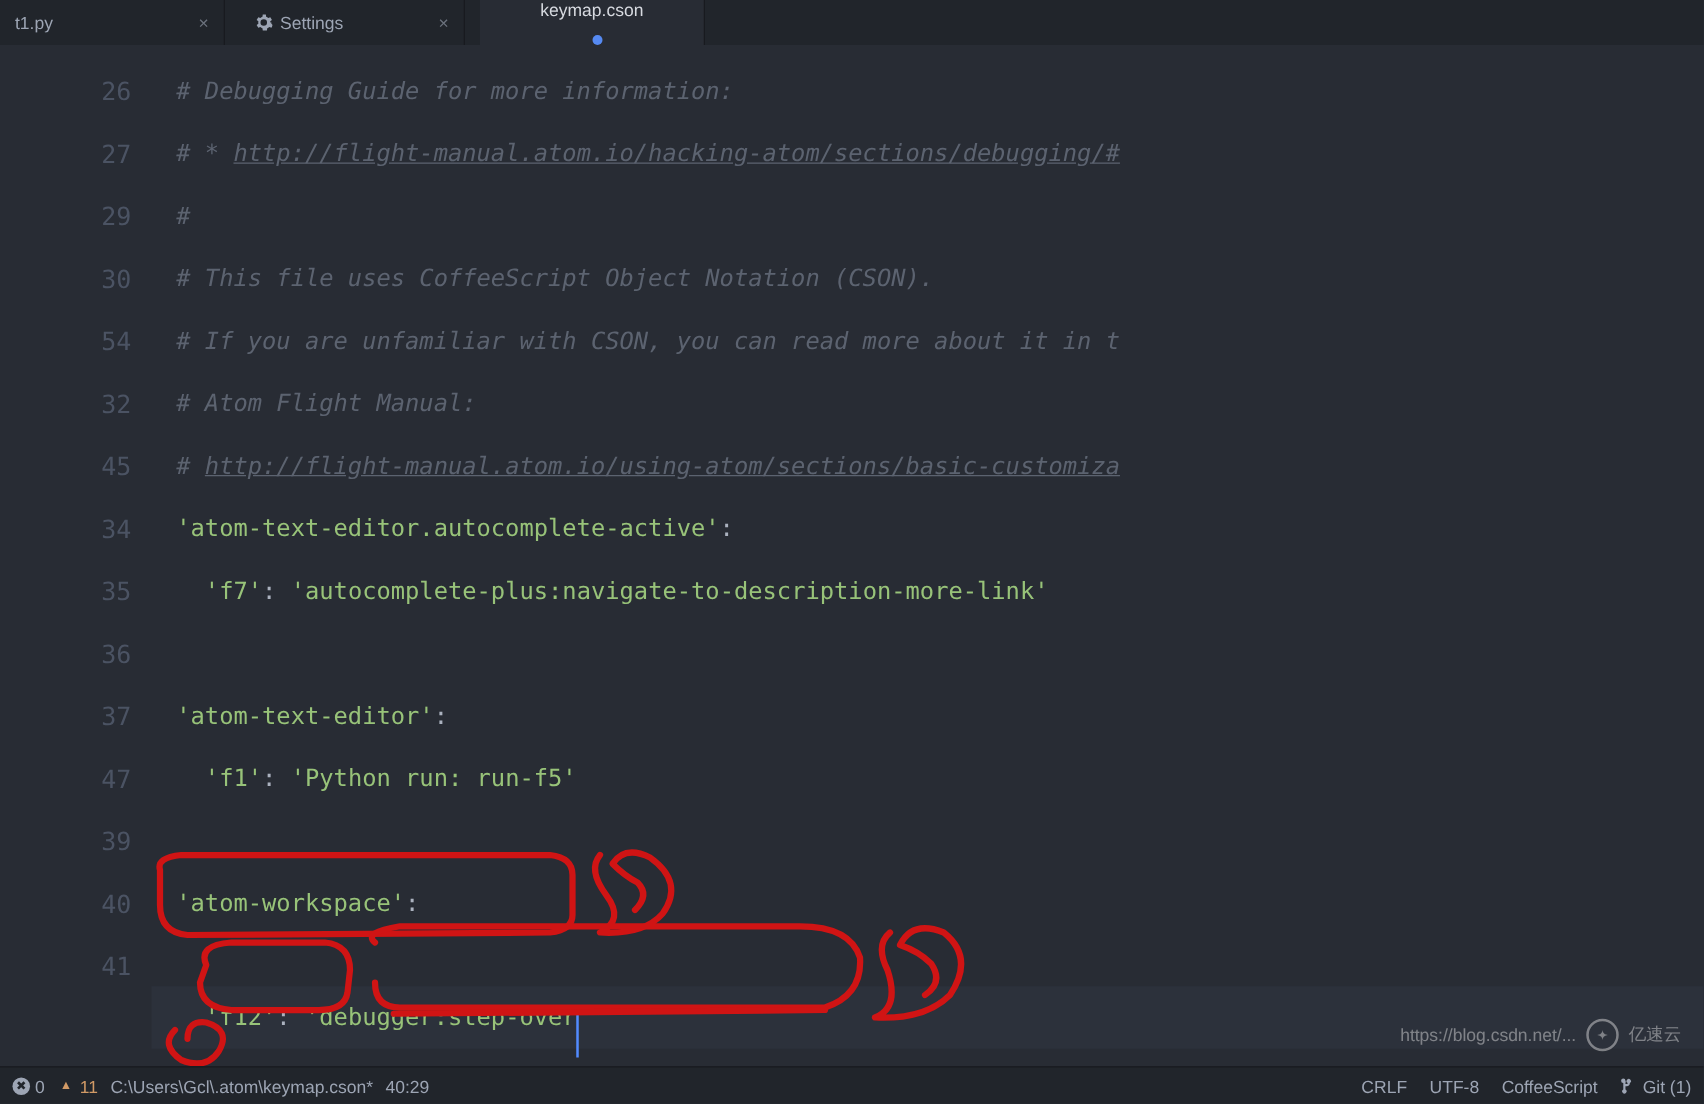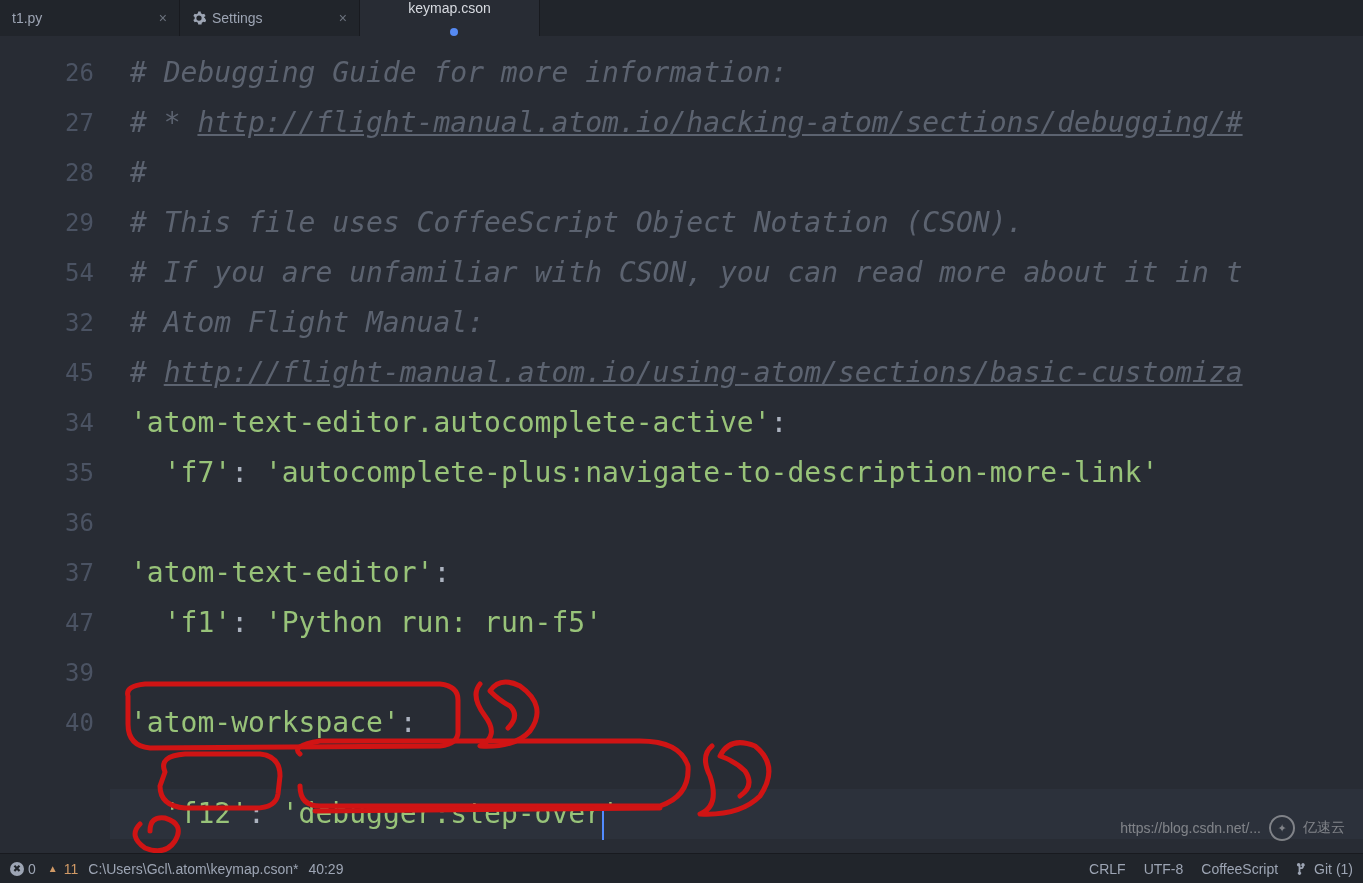--- a/index.html
+++ b/index.html
@@ -11,20 +11,21 @@
     height: 883px;
     overflow: hidden;
     position: relative;
   }
   
   .tab-bar {
     display: flex;
     background: #21252b;
     height: 36px;
     align-items: stretch;
+    gap: 12px;
   }
   .tab {
     display: flex;
     align-items: center;
     padding: 0 12px;
     min-width: 180px;
     max-width: 250px;
     color: #9da5b4;
     border-right: 1px solid #181a1f;
     cursor: pointer;
@@ -61,29 +62,30 @@
   .editor-wrap {
     display: flex;
     height: calc(100% - 36px - 30px);
     position: relative;
   }
   .gutter {
     width: 110px;
     text-align: right;
     padding-top: 12px;
     color: #4b5363;
-    font-size: 24px;
+    font-size: 20px;
     line-height: 50px;
     user-select: none;
+    margin-left: 11px;
   }
   .gutter div { padding-right: 16px; }
   .code {
     flex: 1;
     padding-top: 12px;
-    font-size: 28px;
+    font-size: 19px;
     line-height: 50px;
     white-space: pre;
     overflow: hidden;
     position: relative;
   }
   .code .row { position: relative; padding-left: 20px; height: 50px; }
   .code .row.cursor-line { background: rgba(153,187,255,0.04); margin-top: 41px; }
   .comment { color: #5c6370; font-style: italic; }
   .string { color: #98c379; }
   .punct  { color: #abb2bf; }
@@ -168,32 +170,33 @@
   <div class="tab active">
     <span class="title">keymap.cson</span>
     <span class="dirty-dot"></span>
   </div>
 </div>
 
 <div class="editor-wrap">
   <div class="gutter" id="gutter">
       <div>26</div>
       <div>27</div>
-      <div>28</div>
       <div>29</div>
+      <div>30</div>
       <div>54</div>
       <div>32</div>
       <div>45</div>
       <div>34</div>
       <div>35</div>
       <div>36</div>
       <div>37</div>
       <div>47</div>
       <div>39</div>
       <div>40</div>
+      <div>41</div>
     </div>
   <div class="code" id="code"><div class="row"><span class="comment"># Debugging Guide for more information:</span></div><div class="row"><span class="comment"># * </span><a class="comment" style="text-decoration: underline;">http://flight-manual.atom.io/hacking-atom/sections/debugging/#</a></div><div class="row"><span class="comment">#</span></div><div class="row"><span class="comment"># This file uses CoffeeScript Object Notation (CSON).</span></div><div class="row"><span class="comment"># If you are unfamiliar with CSON, you can read more about it in t</span></div><div class="row"><span class="comment"># Atom Flight Manual:</span></div><div class="row"><span class="comment"># </span><a class="comment" style="text-decoration: underline;">http://flight-manual.atom.io/using-atom/sections/basic-customiza</a></div><div class="row"><span class="string">'atom-text-editor.autocomplete-active'</span><span class="punct">:</span></div><div class="row">  <span class="string">'f7'</span><span class="punct">: </span><span class="string">'autocomplete-plus:navigate-to-description-more-link'</span></div><div class="row"></div><div class="row"><span class="string">'atom-text-editor'</span><span class="punct">:</span></div><div class="row">  <span class="string">'f1'</span><span class="punct">: </span><span class="string">'Python run: run-f5'</span></div><div class="row"></div><div class="row"><span class="string">'atom-workspace'</span><span class="punct">:</span></div><div class="row cursor-line">  <span class="string">'f12'</span><span class="punct">: </span><span class="string">'debugger:step-over</span><span style="position: relative;"><span class="cursor"></span></span><span class="string">'</span></div><div class="row"></div></div>
 
   <svg class="annot-overlay" width="1363" height="817" viewBox="0 0 1363 817">
     <g stroke="#d01414" stroke-width="5" fill="none" stroke-linecap="round" stroke-linejoin="round">
 
       <path d="M128 660 Q125 650 145 648 L440 648 Q458 650 458 664 L458 696 Q458 708 440 710 L150 712 Q128 710 128 688 Z"></path>
 
       <path d="M480 648 Q470 660 485 680 Q500 700 480 710 Q515 712 530 695 Q548 670 520 650 Q500 640 490 655 Q500 665 510 670 Q520 680 508 692"></path>
 

